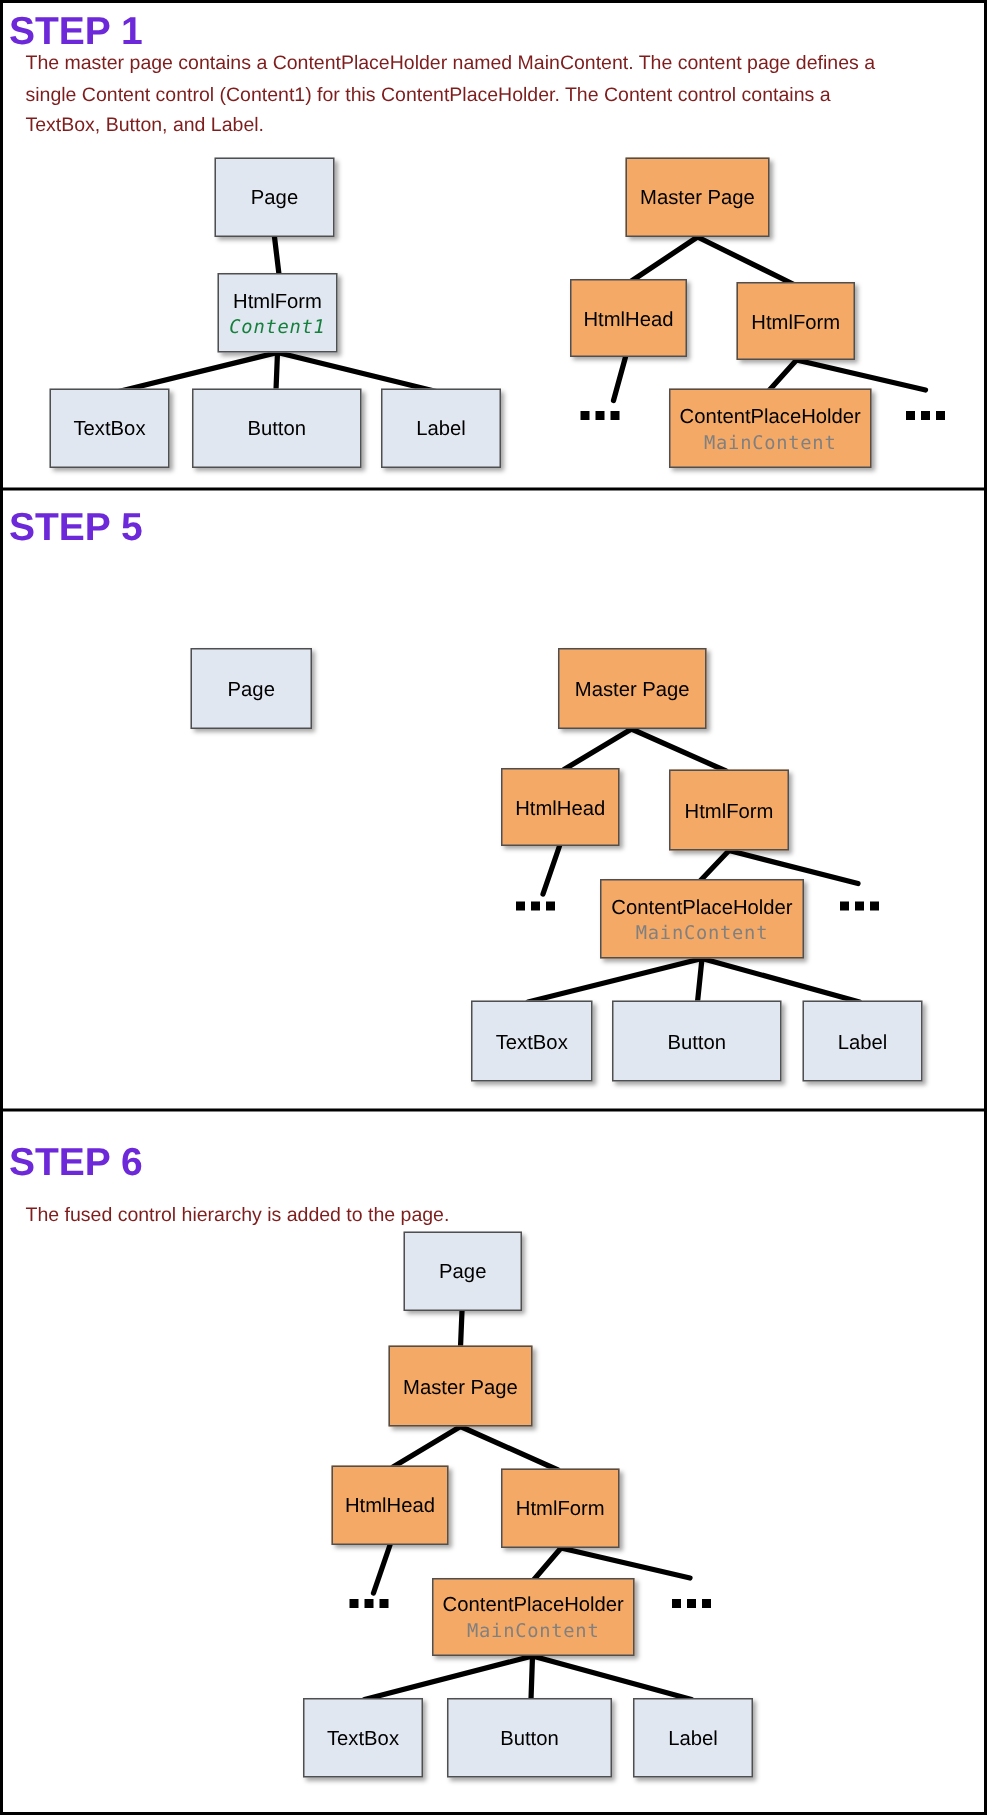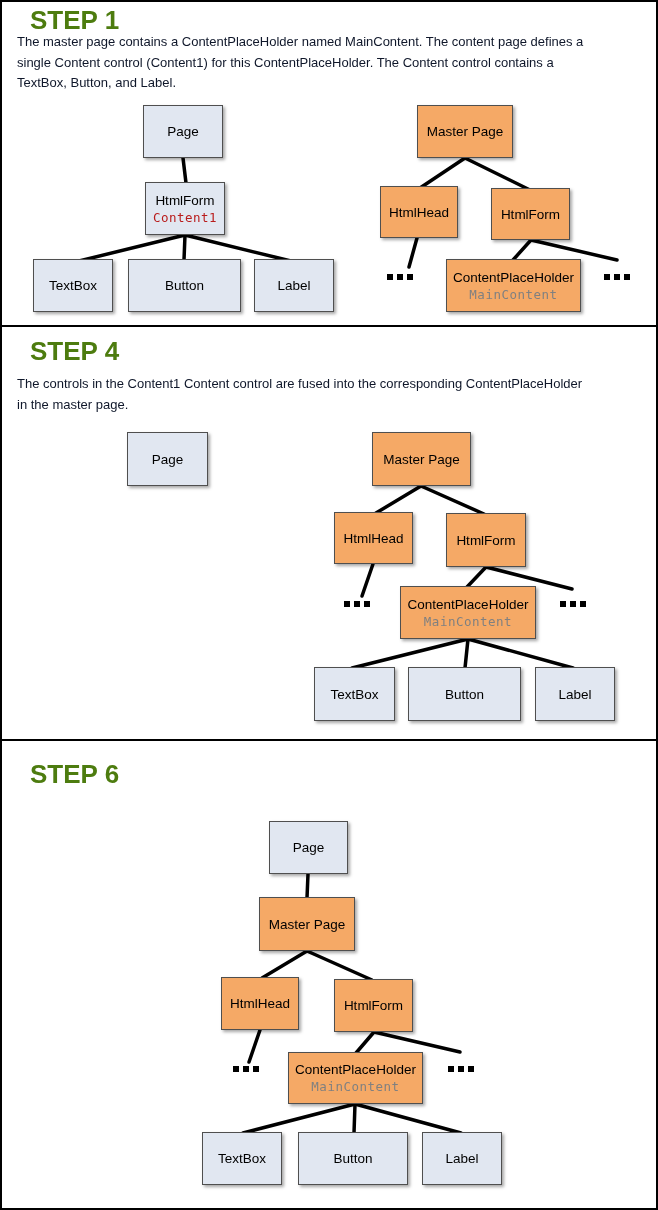--- a/index.html
+++ b/index.html
@@ -17,28 +17,28 @@
   }
   
   .abs-layer { position:absolute; left:-2px; top:-2px; width:653px; height:1210px; }
   #edges-svg { position:absolute; left:-2px; top:-2px; }
 
   .divider { position:absolute; left:-2px; width:658px; height:2px; background:#000; }
   #d1 { top:323px; }
   #d2 { top:737px; }
 
   .step-title {
-    position:absolute; left:28px; margin:0;
-    font-size:26px; font-weight:bold; color:#4d7c0f;
+    position:absolute; left:4px; margin:0;
+    font-size:26px; font-weight:bold; color:#6d28d9;
   }
   #t1 { top:3px; }  #t2 { top:334px; }  #t3 { top:757px; }
 
   .step-desc {
     position:absolute; left:15px; width:628px; margin:0;
-    font-size:13px; line-height:20.5px; color:#0f172a;
+    font-size:13px; line-height:20.5px; color:#7f1d1d;
     white-space:pre-line;
   }
   #p1 { top:30px; }  #p2 { top:372px; }  #p3 { top:798px; }
 
   .node {
     position:absolute; box-sizing:border-box;
     border:1px solid #4f4f4f;
     display:flex; flex-direction:column; align-items:center; justify-content:center;
     font-size:13.5px; line-height:17px; color:#000;
     box-shadow:2px 2px 3px rgba(0,0,0,0.35);
@@ -85,21 +85,21 @@
       <line x1="355" y1="1104" x2="243" y2="1133" stroke="#000000" stroke-width="3.5" stroke-linecap="round"></line>
       <line x1="355" y1="1104" x2="354" y2="1133" stroke="#000000" stroke-width="3.5" stroke-linecap="round"></line>
       <line x1="355" y1="1104" x2="461" y2="1133" stroke="#000000" stroke-width="3.5" stroke-linecap="round"></line>
     </svg>
   <div class="abs-layer" id="nodes-layer">
       <div class="node content" style="left: 143px; top: 105px; width: 80px; height: 53px; background: rgb(225, 231, 241); border-color: rgb(79, 79, 79);">
         <span class="lbl">Page</span>
       </div>
       <div class="node content" style="left: 145px; top: 182px; width: 80px; height: 53px; background: rgb(225, 231, 241); border-color: rgb(79, 79, 79);">
         <span class="lbl">HtmlForm</span>
-        <span class="sub" style="color: #b91c1c;">Content1</span>
+        <span class="sub" style="color: #15803d; font-style: italic;">Content1</span>
       </div>
       <div class="node content" style="left: 33px; top: 259px; width: 80px; height: 53px; background: rgb(225, 231, 241); border-color: rgb(79, 79, 79);">
         <span class="lbl">TextBox</span>
       </div>
       <div class="node content" style="left: 128px; top: 259px; width: 113px; height: 53px; background: rgb(225, 231, 241); border-color: rgb(79, 79, 79);">
         <span class="lbl">Button</span>
       </div>
       <div class="node content" style="left: 254px; top: 259px; width: 80px; height: 53px; background: rgb(225, 231, 241); border-color: rgb(79, 79, 79);">
         <span class="lbl">Label</span>
       </div>
@@ -199,18 +199,17 @@
     </div>
 
   <div class="divider" id="d1"></div>
   <div class="divider" id="d2"></div>
 
   <h2 class="step-title" id="t1">STEP 1</h2>
   <p class="step-desc" id="p1">The master page contains a ContentPlaceHolder named MainContent. The content page defines a
 single Content control (Content1) for this ContentPlaceHolder. The Content control contains a
 TextBox, Button, and Label.</p>
 
-  <h2 class="step-title" id="t2">STEP 4</h2>
-  <p class="step-desc" id="p2">The controls in the Content1 Content control are fused into the corresponding ContentPlaceHolder
-in the master page.</p>
+  <h2 class="step-title" id="t2">STEP 5</h2>
 
   <h2 class="step-title" id="t3">STEP 6</h2>
+  <p class="step-desc" id="p3">The fused control hierarchy is added to the page.</p>
 </div>
 
 </body></html>

